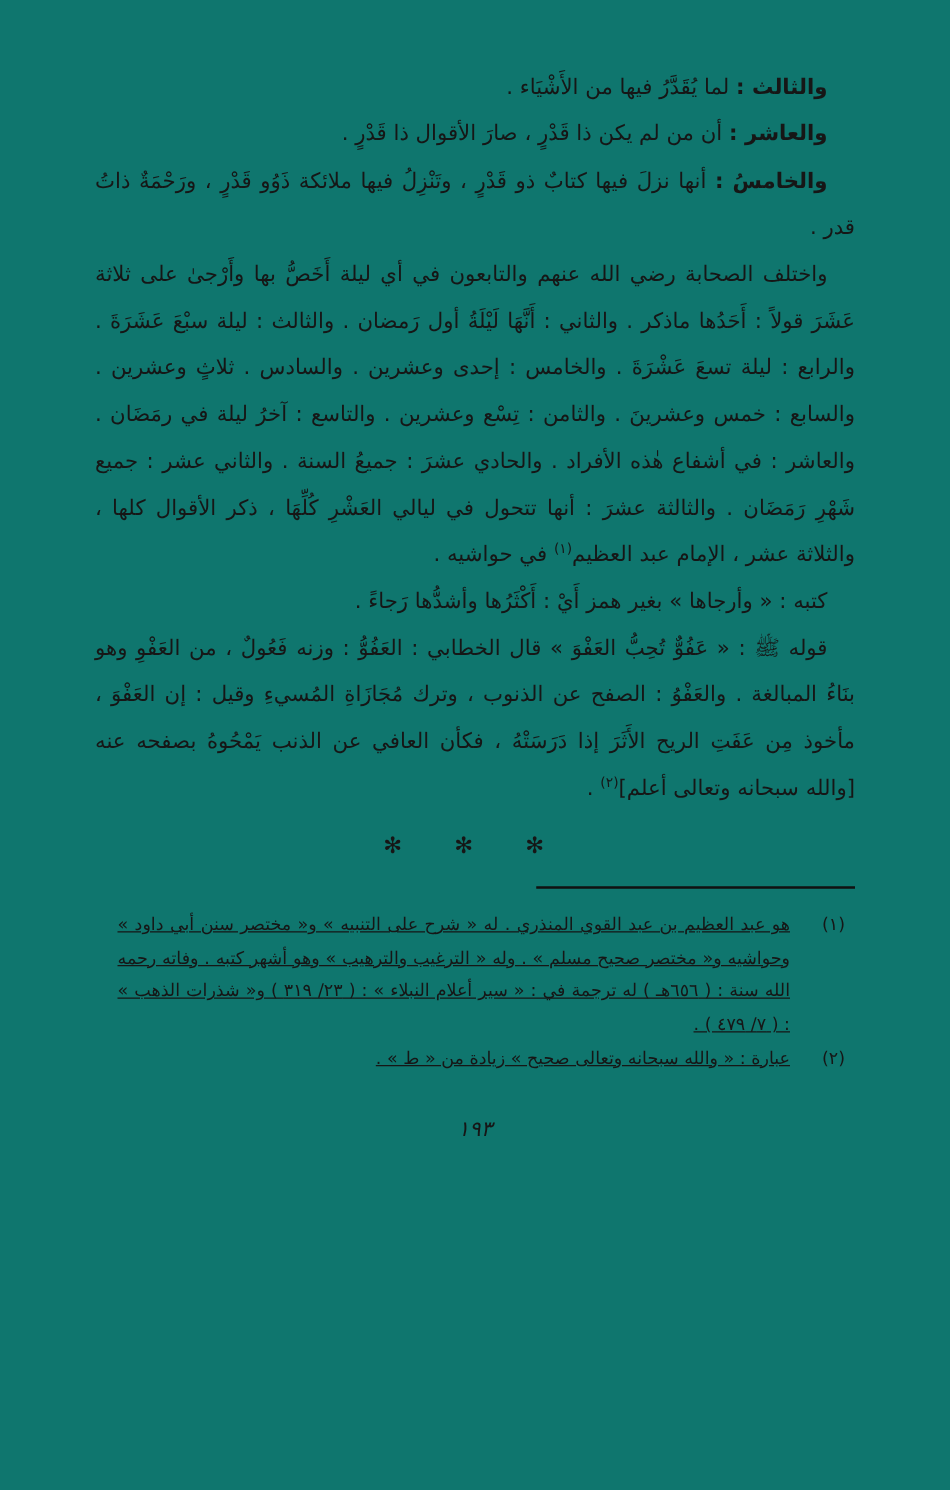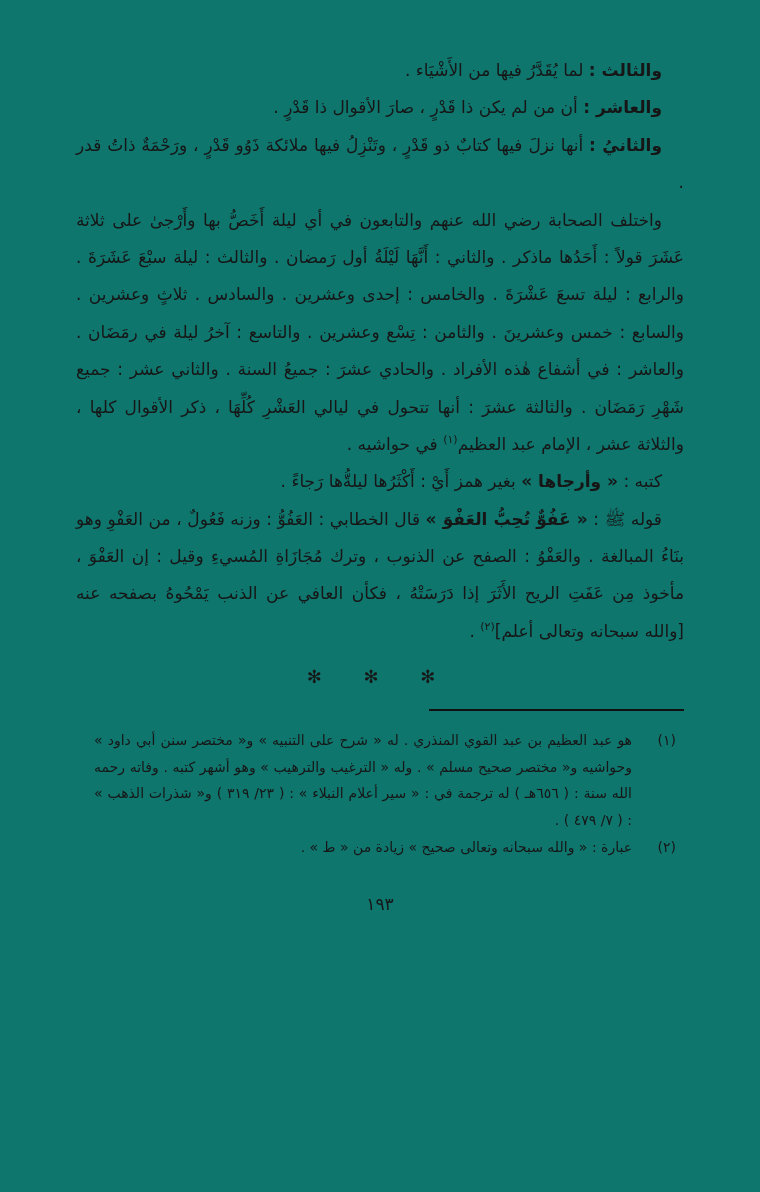--- a/index.html
+++ b/index.html
@@ -26,21 +26,21 @@
     text-justify: inter-word;
   }
   .para {
     margin: 0;
     text-indent: 22px;
   }
   .lead {
     font-weight: bold;
   }
   .bold {
-    font-weight: bold;
+    font-weight: normal;
   }
   sup.fn-ref {
     font-size: 11px;
     line-height: 0;
   }
   .ornament {
     text-align: center;
     font-size: 18px;
     letter-spacing: 18px;
     margin-top: 16px;
@@ -62,44 +62,46 @@
     display: flex;
     gap: 10px;
   }
   .fn-num {
     flex: 0 0 34px;
     white-space: nowrap;
   }
   .fn-text {
     flex: 1;
     text-align: justify;
+    text-decoration: underline;
   }
   .page-number {
     text-align: center;
     font-size: 17px;
     margin-top: 34px;
     letter-spacing: 2px;
+    font-style: italic;
   }
 </style>
 </head>
 <body>
 
 <div class="page">
 
   <main class="body-text">
 
     <p class="para"><b class="lead">والثالث :</b><span> لما يُقَدَّرُ فيها من الأَشْيَاء .</span></p>
 
     <p class="para"><b class="lead">والعاشر :</b><span> أن من لم يكن ذا قَدْرٍ ، صارَ الأقوال ذا قَدْرٍ .</span></p>
 
-    <p class="para"><b class="lead">والثانيُ :</b><span> أنها نزلَ فيها كتابٌ ذو قَدْرٍ ، وتَنْزِلُ فيها ملائكة ذَوُو قَدْرٍ ، ورَحْمَةٌ ذاتُ قدر .</span></p>
+    <p class="para"><b class="lead">والخامسُ :</b><span> أنها نزلَ فيها كتابٌ ذو قَدْرٍ ، وتَنْزِلُ فيها ملائكة ذَوُو قَدْرٍ ، ورَحْمَةٌ ذاتُ قدر .</span></p>
 
     <p class="para"><span>واختلف الصحابة رضي الله عنهم والتابعون في أي ليلة أَخَصُّ بها وأَرْجىٰ على ثلاثة عَشَرَ قولاً : أَحَدُها ماذكر . والثاني : أَنَّهَا لَيْلَةُ أول رَمضان . والثالث : ليلة سبْعَ عَشَرَةَ . والرابع : ليلة تسعَ عَشْرَةَ . والخامس : إحدى وعشرين . والسادس . ثلاثٍ وعشرين . والسابع : خمس وعشرينَ . والثامن : تِسْع وعشرين . والتاسع : آخرُ ليلة في رمَضَان . والعاشر : في أشفاع هٰذه الأفراد . والحادي عشرَ : جميعُ السنة . والثاني عشر : جميع شَهْرِ رَمَضَان . والثالثة عشرَ : أنها تتحول في ليالي العَشْرِ كُلِّهَا ، ذكر الأقوال كلها ، والثلاثة عشر ، الإمام عبد العظيم</span><sup class="fn-ref">(١)</sup><span> في حواشيه .</span></p>
 
-    <p class="para"><span>كتبه : </span><b class="bold">« وأرجاها »</b><span> بغير همز أَيْ : أَكْثَرُها ليلةُّها رَجاءً .</span></p>
+    <p class="para"><span>كتبه : </span><b class="bold">« وأرجاها »</b><span> بغير همز أَيْ : أَكْثَرُها وأشدُّها رَجاءً .</span></p>
 
     <p class="para"><span>قوله ﷺ : </span><b class="bold">« عَفُوٌّ تُحِبُّ العَفْوَ »</b><span> قال الخطابي : العَفُوُّ : وزنه فَعُولٌ ، من العَفْوِ وهو بنَاءُ المبالغة . والعَفْوُ : الصفح عن الذنوب ، وترك مُجَازَاةِ المُسيءِ وقيل : إن العَفْوَ ، مأخوذ مِن عَفَتِ الريح الأَثَرَ إذا دَرَسَتْهُ ، فكأن العافي عن الذنب يَمْحُوهُ بصفحه عنه [والله سبحانه وتعالى أعلم]</span><sup class="fn-ref">(٢)</sup><span> .</span></p>
 
   </main>
 
   <div class="ornament">✻ ✻ ✻</div>
 
   <hr class="fn-divider">
 
   <section class="footnotes">

